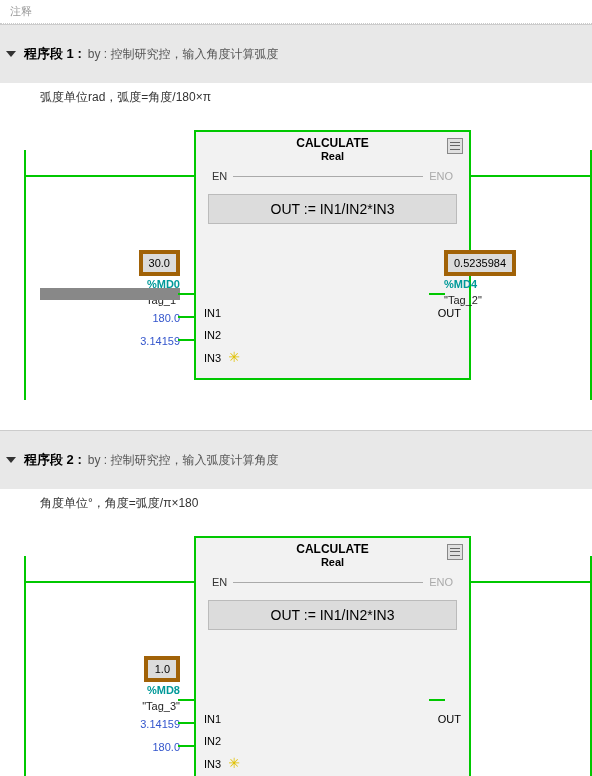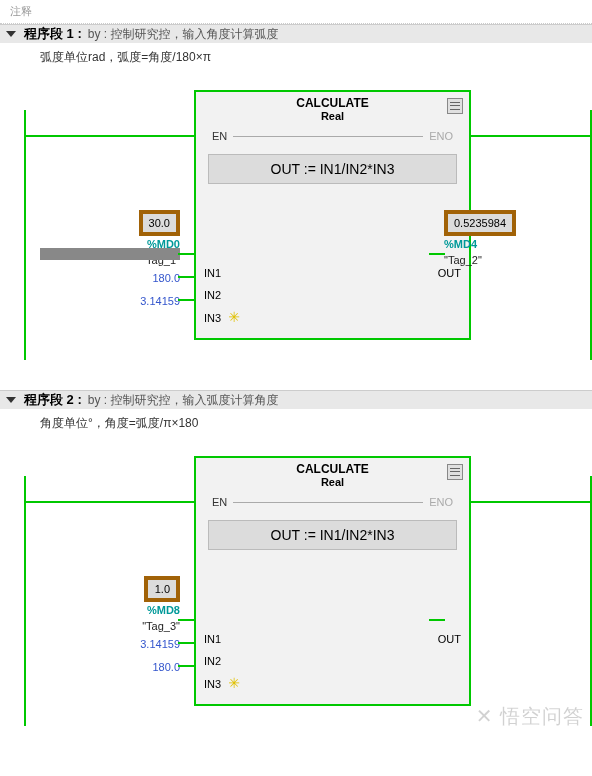--- a/index.html
+++ b/index.html
@@ -1,19 +1,19 @@
 <!DOCTYPE html>
 <html><head>
 <meta charset="utf-8">
 <style>
   * { box-sizing: border-box; margin: 0; padding: 0; }
   body { font-family: "Microsoft YaHei", Arial, sans-serif; font-size: 12px; background: #fff; width: 592px; }
   .comment-label { color: #999; font-size: 11px; padding: 4px 10px; border-bottom: 1px dotted #ccc; }
   .segment { margin-bottom: 20px; }
-  .seg-header { display: flex; align-items: center; background: #e8e8e8; padding: 0 6px; border-top: 1px solid #ccc; }
+  .seg-header { display: flex; align-items: center; background: #e8e8e8; padding: 20px 6px; border-top: 1px solid #ccc; }
   .seg-arrow { width: 0; height: 0; border-left: 5px solid transparent; border-right: 5px solid transparent; border-top: 6px solid #333; margin-right: 8px; }
   .seg-title { font-weight: bold; font-size: 13px; margin-right: 6px; }
   .seg-by { color: #555; font-size: 12px; }
   .seg-desc { padding: 6px 40px 14px 40px; color: #333; font-size: 12px; }
   .network { position: relative; height: 290px; }
   .rail-left { position: absolute; left: 24px; top: 30px; bottom: 10px; width: 2px; background: #00c800; }
   .rail-right { position: absolute; right: 0; top: 30px; bottom: 10px; width: 2px; background: #00c800; }
   .power-line-in { position: absolute; left: 24px; top: 55px; height: 2px; background: #00c800; width: 170px; }
   .power-line-out { position: absolute; right: 0; top: 55px; height: 2px; background: #00c800; width: 164px; }
   .block { position: absolute; left: 194px; top: 10px; width: 277px; border: 2px solid #00c800; background: #f2f2f2; }

